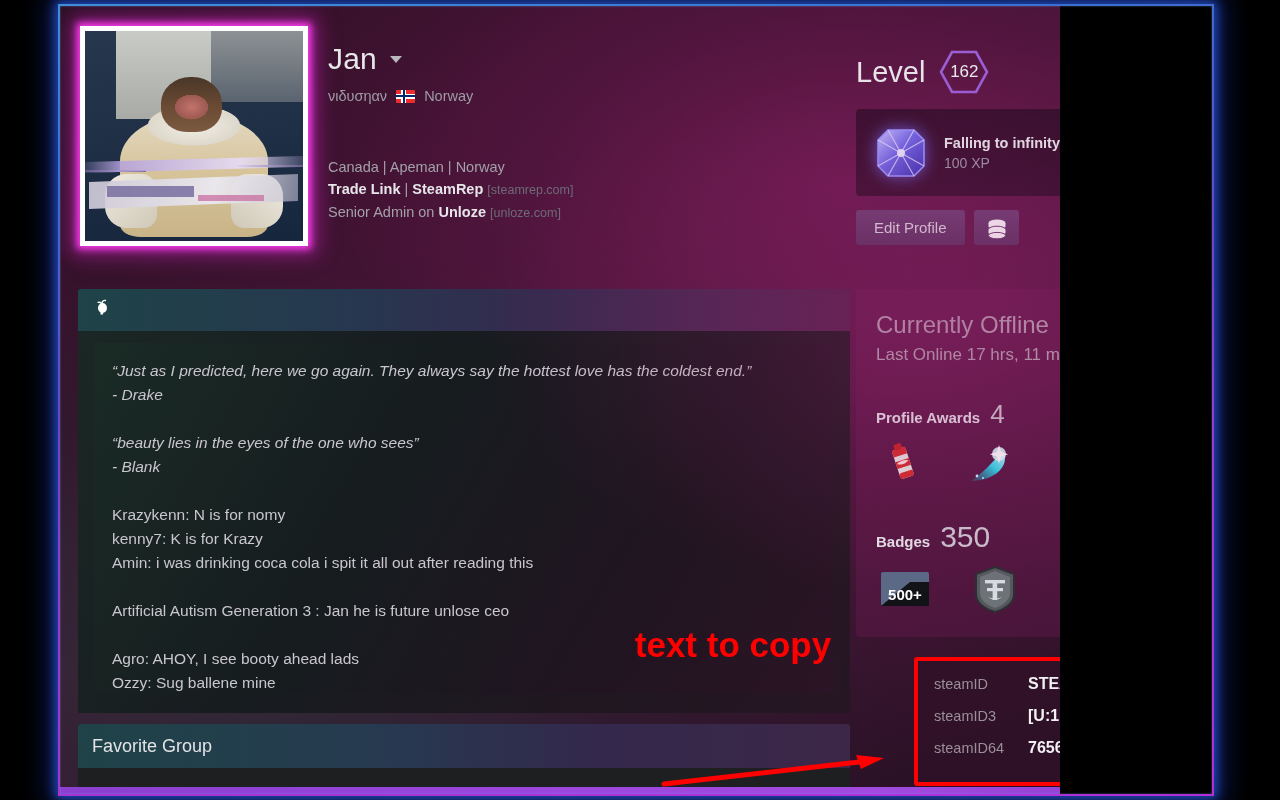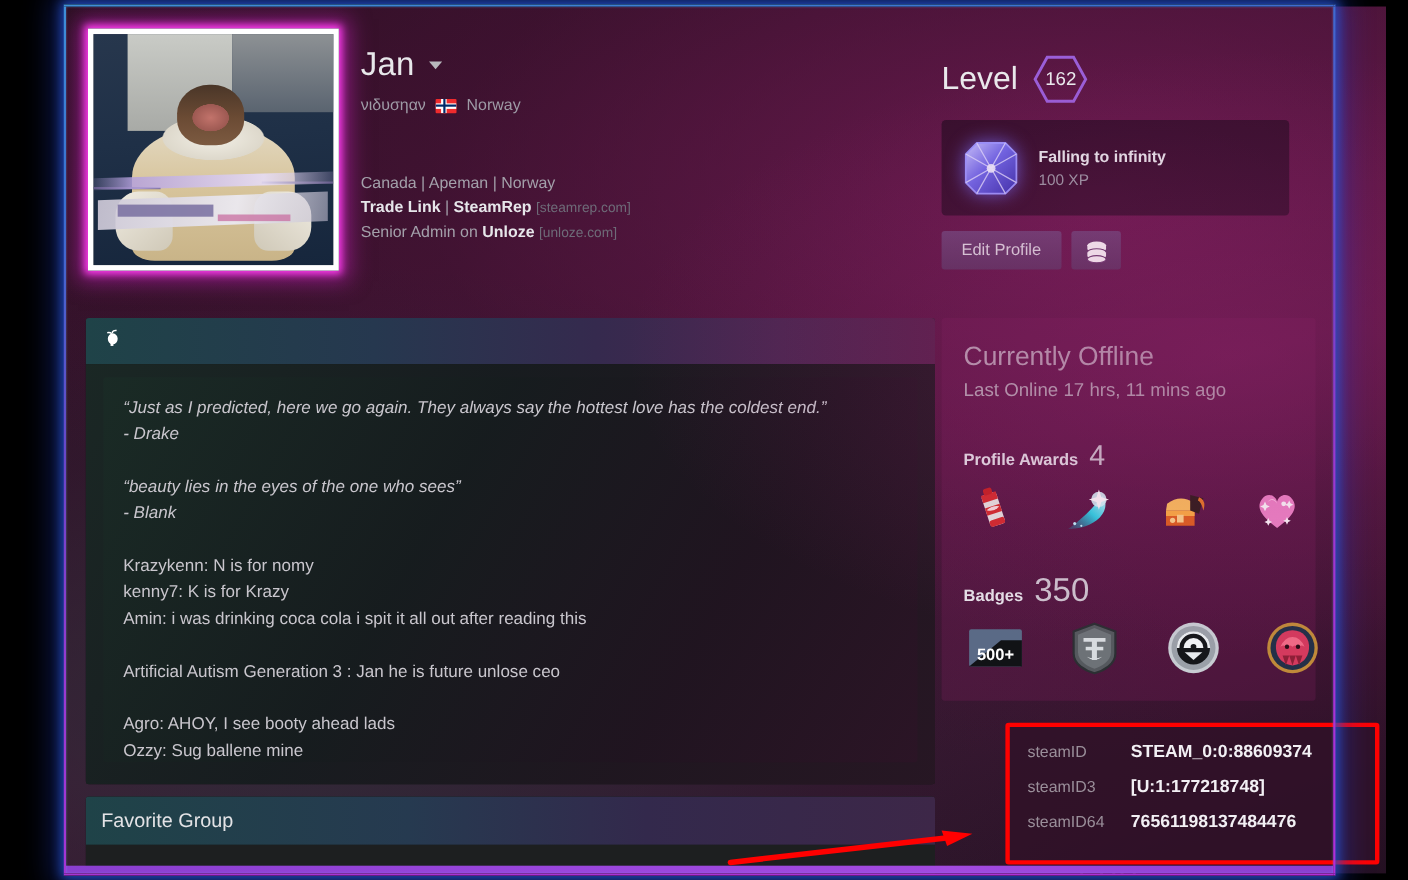--- a/index.html
+++ b/index.html
@@ -27,21 +27,21 @@
        0 0 26px 9px rgba(30,60,200,.45),
        inset 0 0 2px rgba(120,170,255,.6);
     pointer-events: none;
     z-index: 40;
   }
 
   
   #profile {
     position: absolute;
     left: 60px; top: 6px;
-    width: 1200px; height: 788px;
+    width: 1000px; height: 788px;
     overflow: hidden;
     background:
       radial-gradient(120% 90% at 78% 22%, rgba(126,28,92,.70) 0%, rgba(82,20,62,.35) 42%, rgba(0,0,0,0) 72%),
       radial-gradient(90% 70% at 18% 82%, rgba(30,62,58,.55) 0%, rgba(18,40,40,.25) 45%, rgba(0,0,0,0) 75%),
       linear-gradient(160deg, #2b0f22 0%, #38122c 30%, #4a1538 58%, #3a1430 80%, #241022 100%);
   }
   #profile::after {
     content:"";
     position:absolute; inset:0;
     background: radial-gradient(65% 50% at 88% 40%, rgba(160,40,120,.30), rgba(0,0,0,0) 70%);
@@ -508,20 +508,21 @@
             <path d="M14 24 q4 -9 11 -9 q7 0 11 9 q-4 -3 -6 1 q-2 -4 -5 -1 q-3 -3 -5 1 q-2 -4 -6 -1 Z" fill="#f06a86"></path>
             <path d="M16 32 l3 9 3 -9 3 9 3 -9 3 9 3 -9 Z" fill="#8e1f38"></path>
             <circle cx="20" cy="24" r="2" fill="#2a0c16"></circle>
             <circle cx="30" cy="24" r="2" fill="#2a0c16"></circle>
           </svg>
         </span>
       </div>
     </div>
 
     <div class="anno">
+      <div>text to copy</div>
     </div>
     <div class="anno-arrow">
       <svg width="240" height="46" viewBox="0 0 240 46">
         <path d="M4 42 L208 19" stroke="#ff0000" stroke-width="5" fill="none" stroke-linecap="round"></path>
         <path d="M224 16 L196 13 L201 27 Z" fill="#ff0000"></path>
       </svg>
     </div>
 
     <div class="idbox">
       <div class="idrow">

